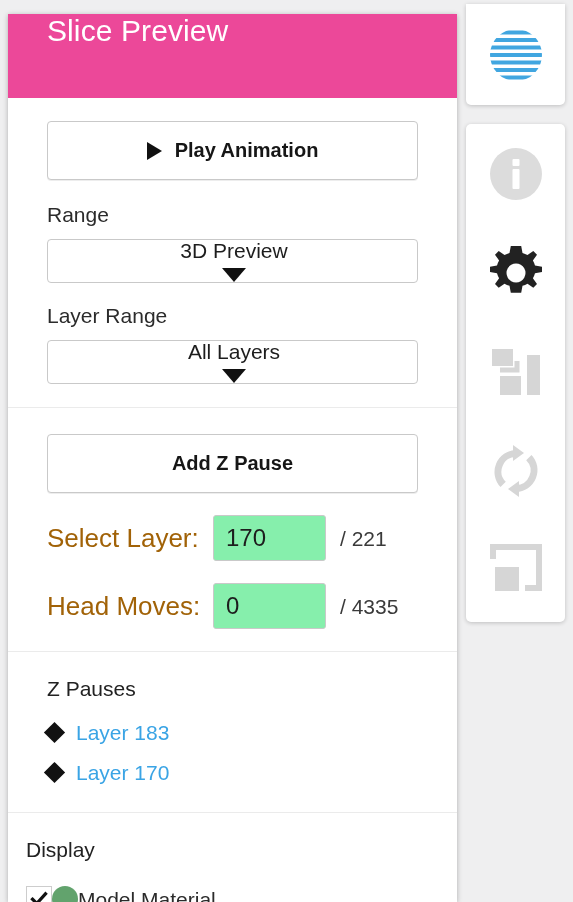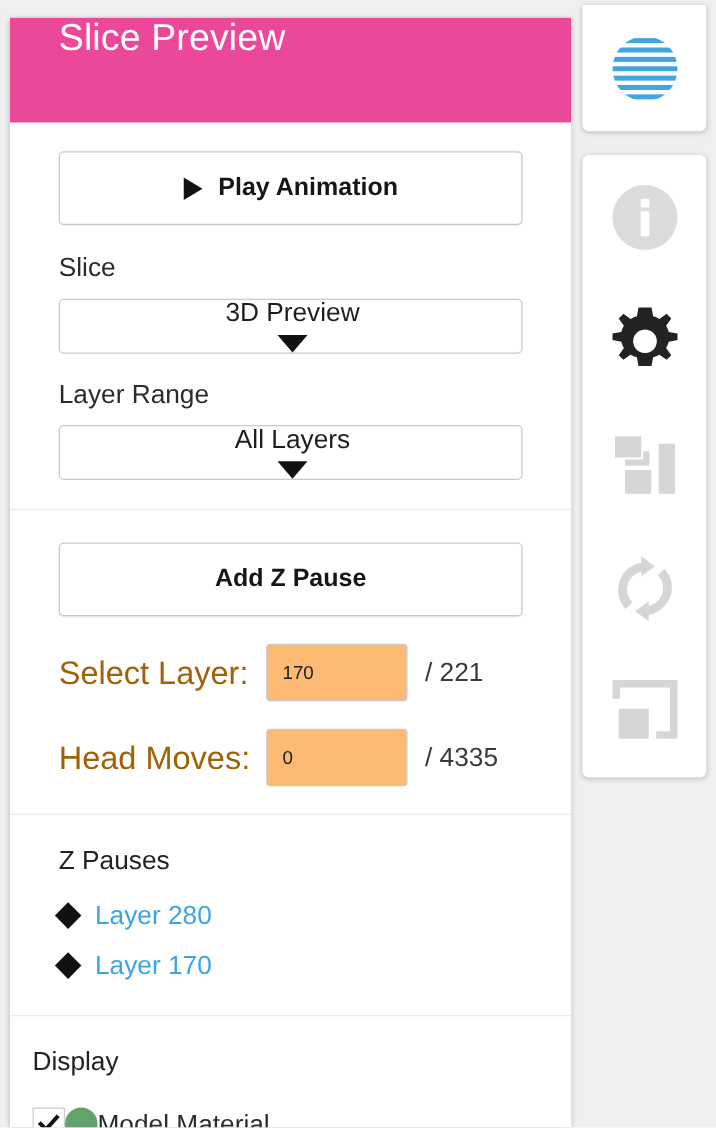--- a/index.html
+++ b/index.html
@@ -127,22 +127,22 @@
     color: #a16207;
     width: 166px;
     flex: none;
     line-height: 1;
   }
   .num-input {
     width: 113px;
     height: 46px;
     border: 1px solid #c9c9c9;
     border-radius: 3px;
-    background: #fdba74;
-    font-size: 15px;
+    background: #86efac;
+    font-size: 24px;
     color: #1d1d1d;
     padding: 0 12px;
     box-sizing: border-box;
     font-family: "Liberation Sans", sans-serif;
     outline: none;
   }
   .num-total {
     font-size: 21px;
     color: #3a3a3a;
     margin-left: 14px;
@@ -270,21 +270,21 @@
     <span class="panel-title">Slice Preview</span>
   </div>
 
   <div class="section" style="padding-top:23px;">
     <div class="btn">
       <span class="play-glyph"></span>
       <span>Play Animation</span>
     </div>
 
     <div style="height:24px;"></div>
-    <div class="field-label">Slice</div>
+    <div class="field-label">Range</div>
     <div style="height:14px;"></div>
     <div class="select">
       <span class="select-value">3D Preview</span>
       <span class="caret"></span>
     </div>
 
     <div style="height:22px;"></div>
     <div class="field-label">Layer Range</div>
     <div style="height:14px;"></div>
     <div class="select">
@@ -317,21 +317,21 @@
     <div style="height:22px;"></div>
   </div>
 
   <div class="divider"></div>
 
   <div class="section" style="padding-top:26px;">
     <div class="heading">Z Pauses</div>
     <div style="height:13px;"></div>
     <div class="pause-item">
       <span class="diamond"></span>
-      <span class="pause-link">Layer 280</span>
+      <span class="pause-link">Layer 183</span>
     </div>
     <div class="pause-item">
       <span class="diamond"></span>
       <span class="pause-link">Layer 170</span>
     </div>
     <div style="height:20px;"></div>
   </div>
 
   <div class="divider"></div>
 

